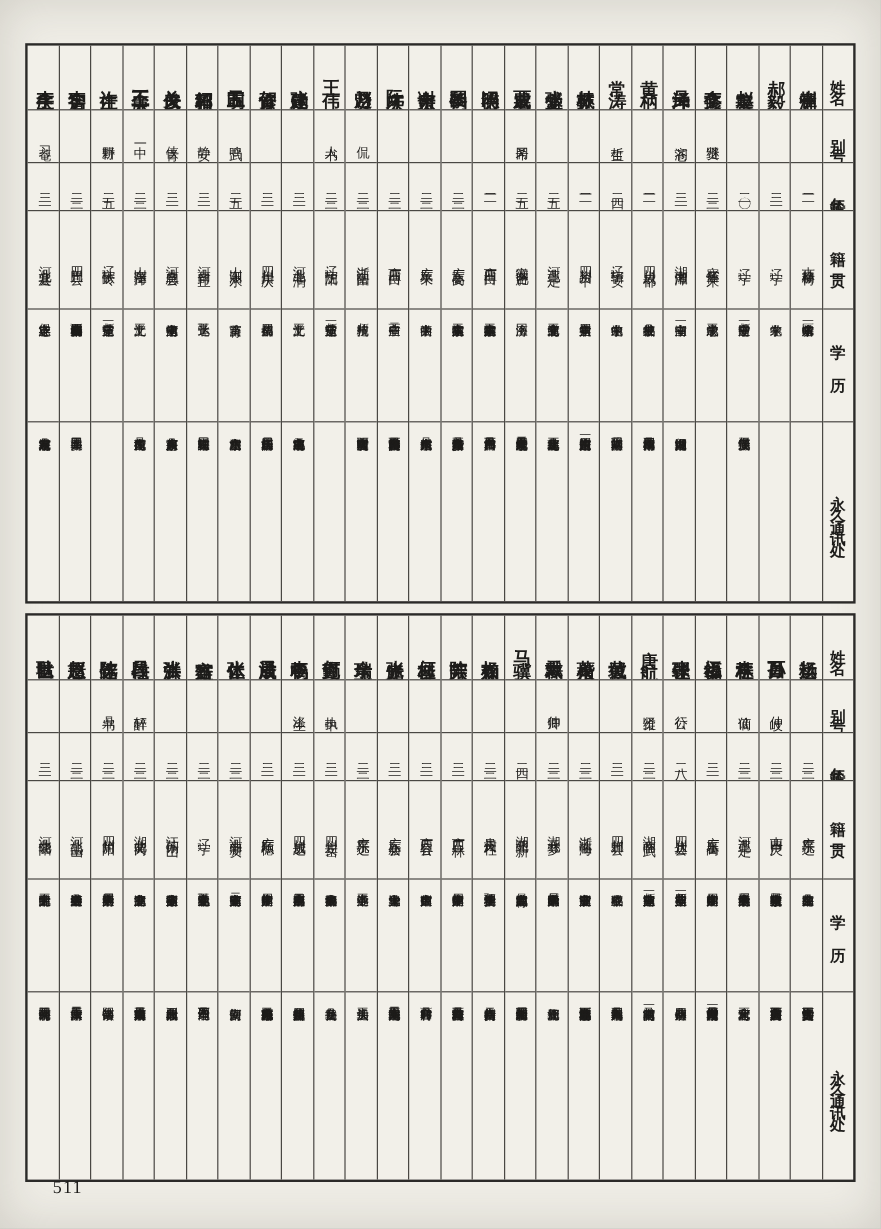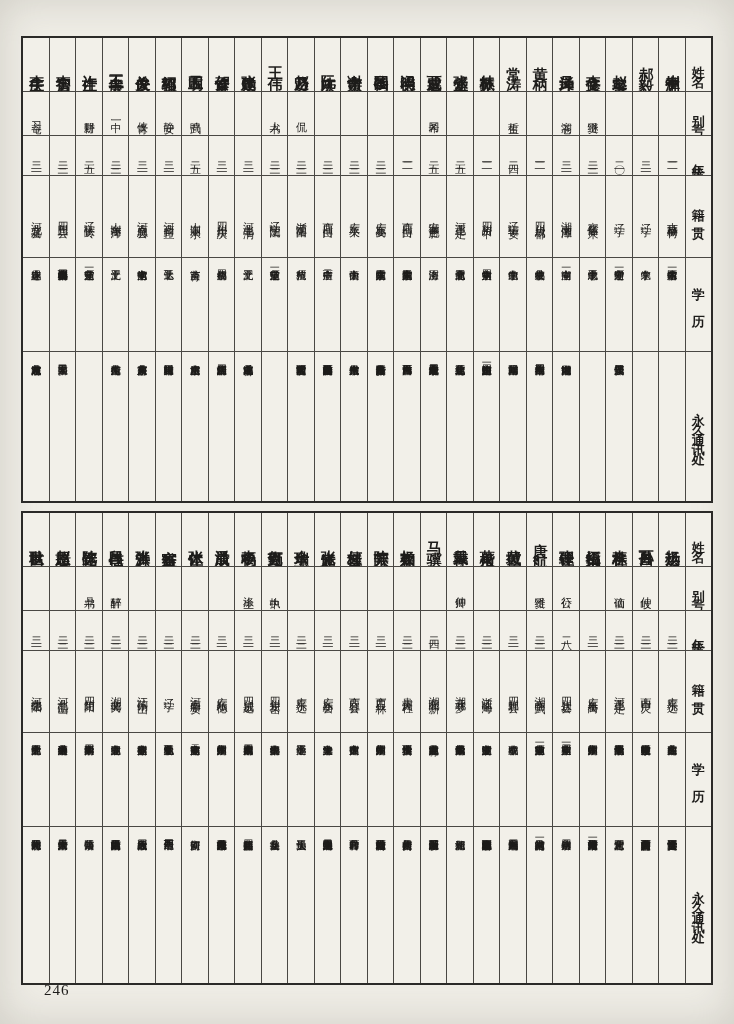--- a/index.html
+++ b/index.html
@@ -513,14 +513,14 @@
 
   <div class="col person">
     <div class="cell r-name">耿世昌</div>
     <div class="cell r-alias"></div>
     <div class="cell r-age">二二</div>
     <div class="cell r-origin">河北饶阳</div>
     <div class="cell r-edu">北平中大附高中肄业</div>
     <div class="cell r-addr">河北饶阳县南许司马村</div>
   </div>
 </div>
-  <div class="page-number">246</div>
+  <div class="page-number">511</div>
 </div>
 
 </body></html>

